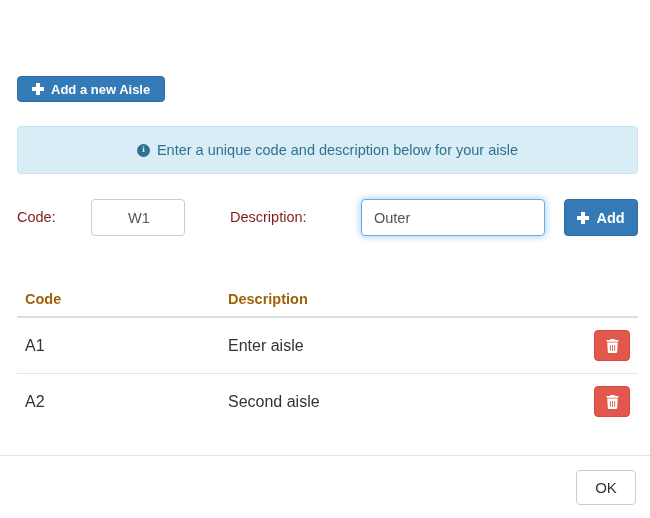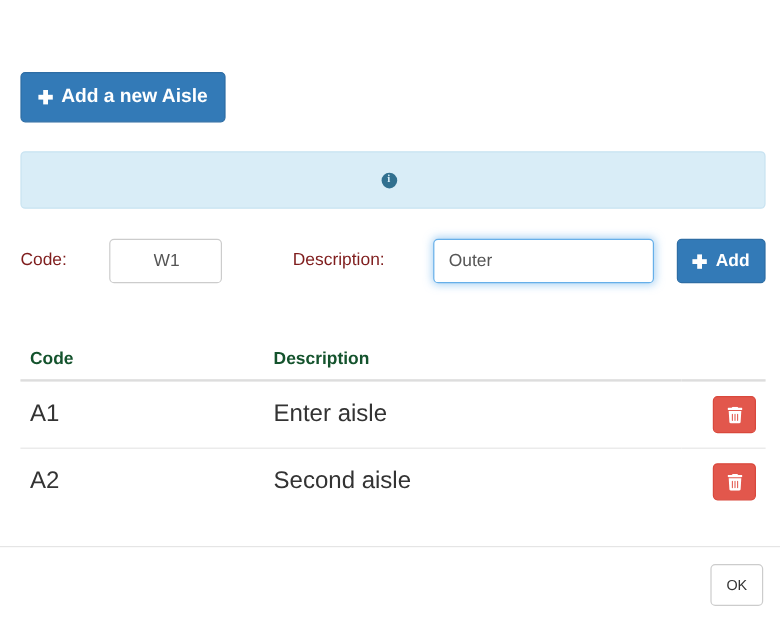--- a/index.html
+++ b/index.html
@@ -111,24 +111,24 @@
   .plus-icon::before {
     left: 0; top: 4px; width: 12px; height: 4px;
   }
   .plus-icon::after {
     left: 4px; top: 0; width: 4px; height: 12px;
   }
 
   .add-new-btn {
     position: absolute;
     left: 17px;
-    top: 60px;
-    height: 42px;
+    top: 76px;
+    height: 26px;
     padding: 0 14px;
-    font-size: 16px;
+    font-size: 13px;
     font-weight: 700;
   }
 
   
   .alert-info {
     position: absolute;
     left: 17px;
     top: 126px;
     width: 621px;
     height: 48px;
@@ -167,21 +167,21 @@
     width: 650px;
     height: 40px;
   }
   .form-label {
     position: absolute;
     top: 10px;
     font-size: 14.5px;
     color: #7f1d1d;
   }
   .label-code { left: 17px; }
-  .label-desc { left: 244px; text-align: right; }
+  .label-desc { left: 230px; text-align: right; }
 
   .form-input {
     position: absolute;
     top: 0;
     height: 37px;
     border: 1px solid #cccccc;
     border-radius: 4px;
     background: #ffffff;
     padding: 0 12px;
     font-family: "Liberation Sans", sans-serif;
@@ -219,26 +219,26 @@
     left: 17px;
     top: 283px;
     width: 621px;
     border-collapse: collapse;
     table-layout: fixed;
   }
   .aisle-table th {
     text-align: left;
     font-size: 14.5px;
     font-weight: 700;
-    color: #14532d;
+    color: #a16207;
     padding: 8px 8px 9px 8px;
     border-bottom: 2px solid #dddddd;
   }
   .aisle-table td {
-    font-size: 20px;
+    font-size: 16px;
     color: #333333;
     padding: 12px 8px;
     border-top: 1px solid #e6e6e6;
     height: 48px;
     vertical-align: middle;
   }
   .aisle-table tbody tr:first-child td {
     border-top: none;
   }
   .col-code { width: 203px; }
@@ -269,42 +269,43 @@
     bottom: 0;
     width: 650px;
     height: 63px;
     border-top: 1px solid #e5e5e5;
     background: #ffffff;
   }
   .ok-btn {
     position: absolute;
     right: 14px;
     top: 14px;
-    width: 44px;
+    width: 60px;
     height: 35px;
-    font-size: 12px;
+    font-size: 15px;
   }
 </style>
 </head>
 <body>
 
 <div class="modal">
 
 
   <div class="modal-body">
 
     <button class="btn btn-primary add-new-btn">
       <span class="plus-icon"></span>
       <span>Add a new Aisle</span>
     </button>
 
     <div class="alert-info">
       <span class="info-icon">
           <span>i</span>
         </span>
+      <span>Enter a unique code and description below for your aisle</span>
     </div>
 
     <div class="form-row">
       <label class="form-label label-code">Code:</label>
       <input class="form-input input-code" type="text" value="W1" style="">
 
       <label class="form-label label-desc">Description:</label>
       <input class="form-input input-desc" type="text" autofocus="" value="Outer" style="">
 
       <button class="btn btn-primary add-btn">

